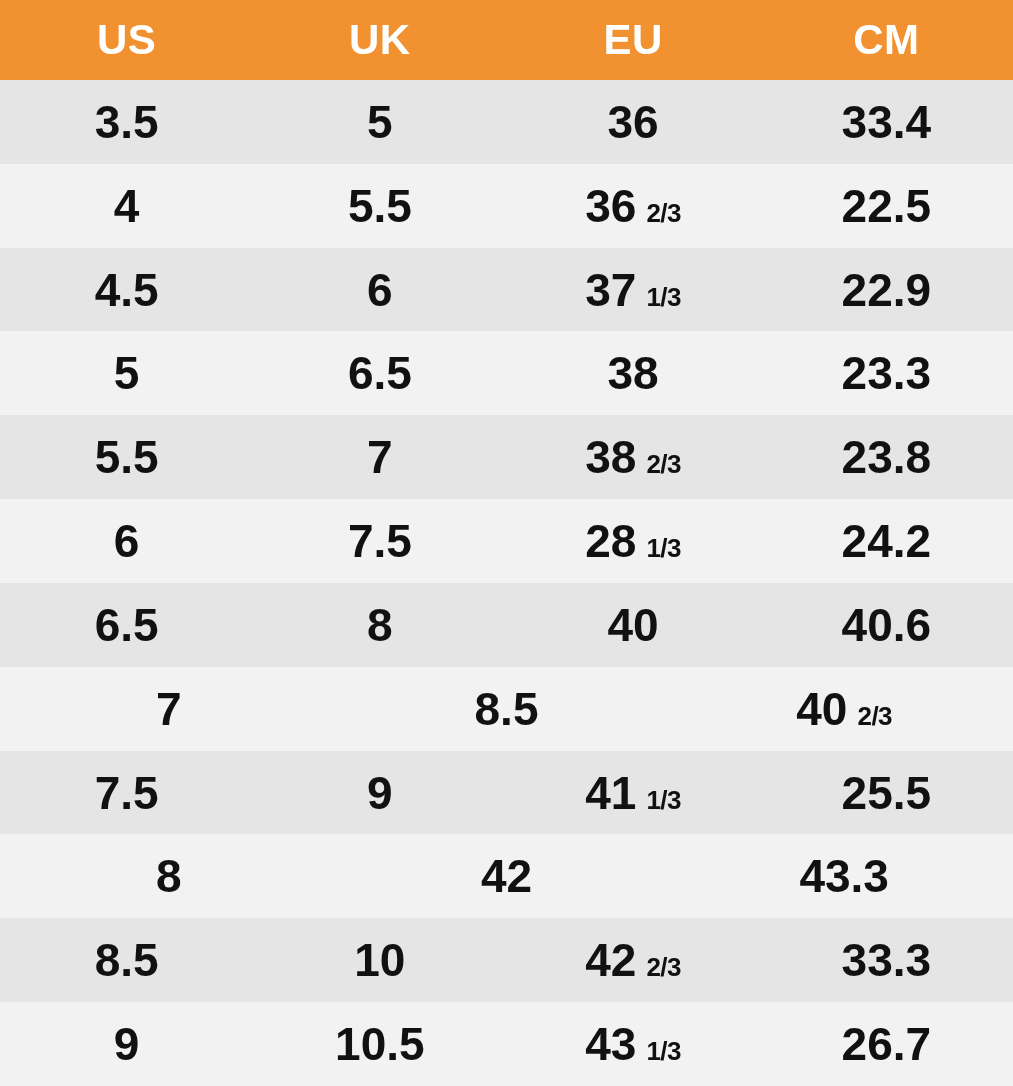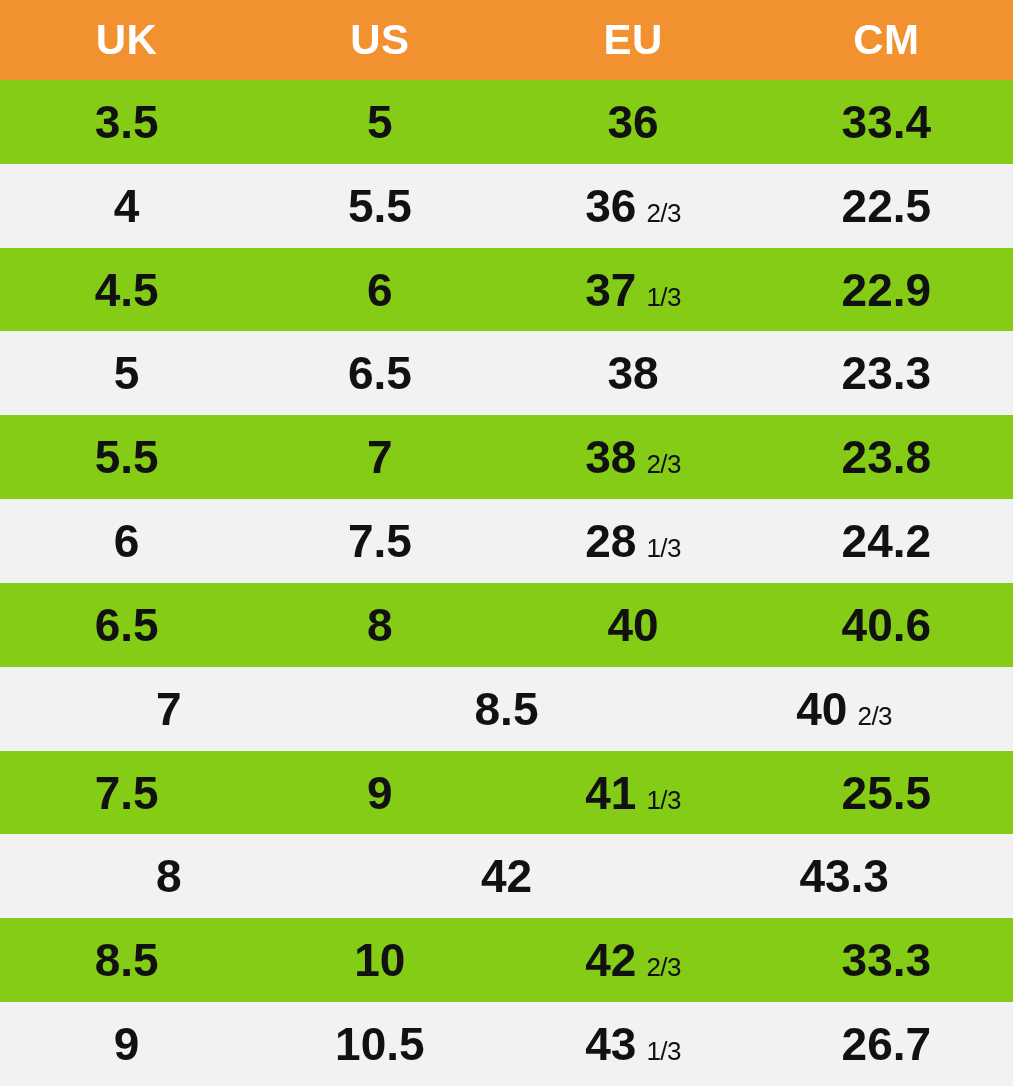--- a/index.html
+++ b/index.html
@@ -45,21 +45,21 @@
   .chart-body {
     flex: 1 1 auto;
     display: flex;
     flex-direction: column;
   }
   .chart-row {
     flex: 1 1 0;
     min-height: 83px;
     display: flex;
     align-items: center;
-    background: #84cc16;
+    background: #e5e5e5;
   }
   .chart-row.alt {
     background: #F2F2F2;
   }
   .chart-cell {
     flex: 1 1 0;
     text-align: center;
     color: #111111;
     font-size: 46px;
     font-weight: bold;
@@ -68,37 +68,37 @@
     display: flex;
     align-items: baseline;
     justify-content: center;
   }
   .cell-main {
     display: inline-block;
   }
   .cell-frac {
     display: inline-block;
     font-size: 26px;
-    font-weight: normal;
+    font-weight: bold;
     margin-left: 10px;
     letter-spacing: -0.5px;
   }
   .cell-frac:empty {
     display: none;
     margin-left: 0;
   }
 </style>
 </head>
 <body>
 
 <div class="size-chart">
 
   <div class="chart-header">
+    <div class="header-cell">US</div>
     <div class="header-cell">UK</div>
-    <div class="header-cell">US</div>
     <div class="header-cell">EU</div>
     <div class="header-cell">CM</div>
   </div>
 
   <div class="chart-body">
 
     <div class="chart-row">
       <div class="chart-cell">
           <span class="cell-main">3.5</span>
         </div>

